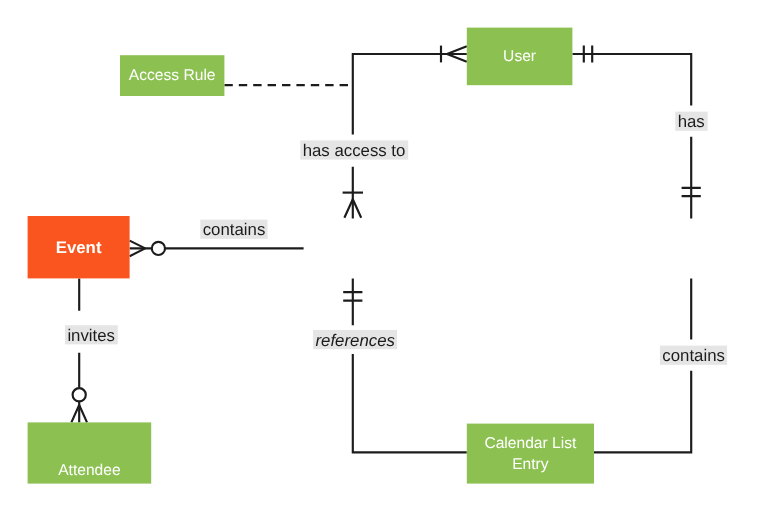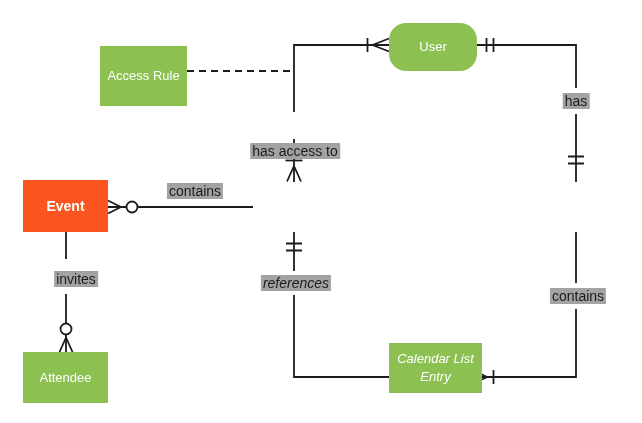--- a/index.html
+++ b/index.html
@@ -28,40 +28,40 @@
     text-align: center;
     color: #ffffff;
     font-size: 13px;
     line-height: 1.35;
     padding: 2px 4px;
     cursor: default;
   }
   .entity.green  { background: #8CC152; }
   .entity.orange { background: #FA551E; font-weight: bold; font-size: 14px; }
 
-  #entity-access-rule        { left: 100px; top: 46px;  width: 87px; height: 60px; }
-  #entity-user               { left: 389px; top: 23px;  width: 88px; height: 48px; border-radius: 17px; }
+  #entity-access-rule        { left: 100px; top: 46px;  width: 87px; height: 34px; }
+  #entity-user               { left: 389px; top: 23px;  width: 88px; height: 48px; }
   #entity-event              { left: 23px;  top: 180px; width: 85px; height: 52px; }
   #entity-calendar           { left: 253px; top: 182px; width: 81px; height: 50px; }
   #entity-calendar-list      { left: 533px; top: 182px; width: 85px; height: 50px; }
-  #entity-attendee           { left: 23px;  top: 352px; width: 85px; height: 51px; }
-  #entity-calendar-list-entry{ left: 389px; top: 343px; width: 93px; height: 50px; font-style: italic; }
+  #entity-attendee           { left: 23px;  top: 352px; width: 103px; height: 51px; align-items: flex-end; }
+  #entity-calendar-list-entry{ left: 389px; top: 353px; width: 106px; height: 50px; }
 
   .rel-label {
     position: absolute;
     transform: translate(-50%, -50%);
     font-size: 14px;
     color: #1c1c1c;
-    background: #a3a3a3;
+    background: #e5e5e5;
     white-space: nowrap;
     padding: 0 2px;
   }
   #label-contains-events  { left: 195px; top: 191px; }
   #label-invites          { left: 76px;  top: 279px; }
-  #label-has-access-to    { left: 295px; top: 125px; margin-top: 26px; }
+  #label-has-access-to    { left: 295px; top: 125px; }
   #label-has              { left: 576px; top: 101px; }
   #label-references       { left: 296px; top: 283px; font-style: italic; }
   #label-contains-entries { left: 578px; top: 296px; }
 </style>
 </head>
 <body>
 
 <div class="canvas">
 
   <svg class="connector-layer" width="642" height="423" viewBox="0 0 642 423" fill="none" stroke="#1c1c1c" stroke-width="1.8">

